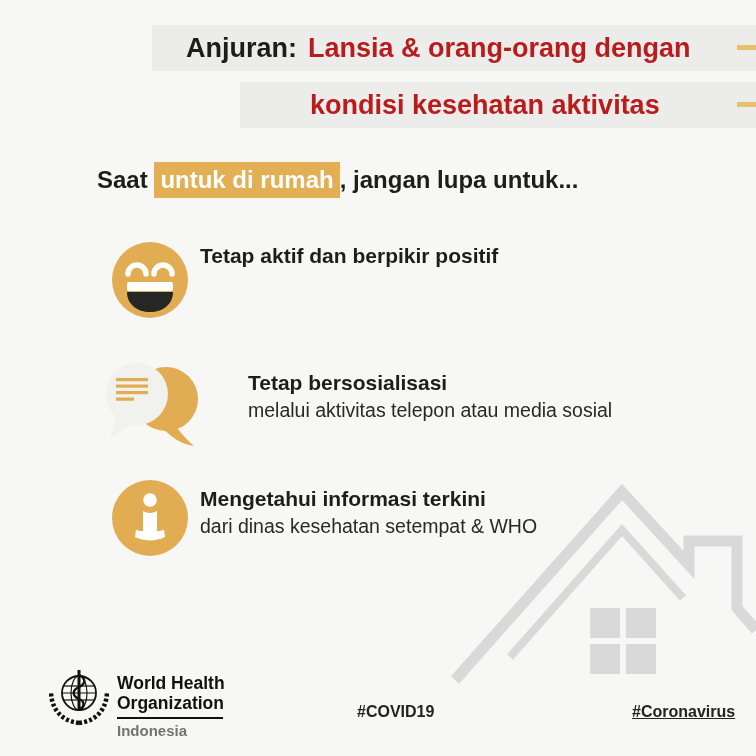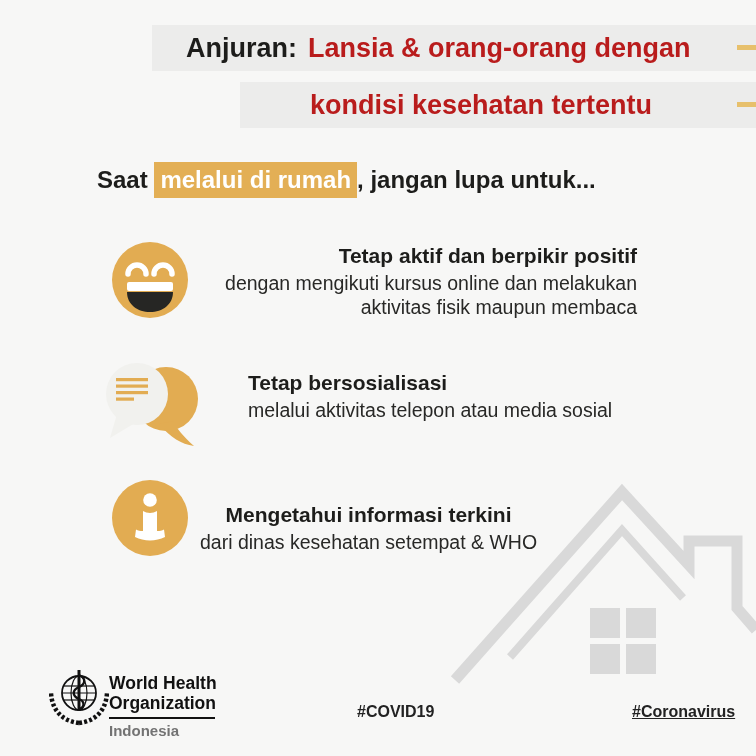--- a/index.html
+++ b/index.html
@@ -24,26 +24,26 @@
            font-size:24px; font-weight:bold; white-space:nowrap; }
   .intro .hl { background:#E3AF55; color:#FFFFFF; padding:4px 6px 5px 6px; }
   
   .tip { position:absolute; left:0; width:756px; }
   .tip .icon { position:absolute; top:0; }
   .tip .text { position:absolute; left:200px; }
   .tip-title { margin:0 0 3px 0; font-size:21px; font-weight:bold; }
   .tip-body  { margin:0; font-size:19.5px; line-height:1.24; color:#282826; max-width:437px; }
   #tip1 { top:241px; } #tip1 .icon { left:111px; } #tip1 .text { top:3px;text-align:right; }
   #tip2 { top:358px; } #tip2 .icon { left:101px; } #tip2 .text { top:13px;margin-left:48px; }
-  #tip3 { top:480px; } #tip3 .icon { left:112px; } #tip3 .text { top:23px;text-align:center; }
+  #tip3 { top:480px; } #tip3 .icon { left:112px; } #tip3 .text { top:7px; }
   
   .house { position:absolute; left:440px; top:475px; }
   
   .wholk { position:absolute; left:49px; top:666px; display:flex; }
-  .who-text { padding-top:8px; }
+  .who-text { margin-left:8px; padding-top:8px; }
   .who-name { font-size:17.5px; font-weight:bold; line-height:1.12; color:#111; }
   .who-div  { width:106px; height:2px; background:#111; margin:4px 0 3px 0; }
   .who-region { font-size:15px; font-weight:bold; color:#737373; }
   .hashtag { position:absolute; top:703px; font-size:16px; font-weight:bold; color:#222; }
   .tag-covid { left:357px; }
   .tag-corona { left:632px;text-decoration:underline; }
 </style>
 </head>
 <body>
 
@@ -59,37 +59,36 @@
       <rect x="186" y="169" width="30" height="30" fill="#D9D9D9"></rect>
     </g>
   </svg>
 
   <div class="bar bar1">
     <span class="prefix">Anjuran:</span>
     <span class="goldtext">Lansia &amp; orang-orang dengan</span>
     <span class="dash"></span>
   </div>
   <div class="bar bar2">
-    <span class="goldtext">kondisi kesehatan tertentu</span>
+    <span class="goldtext">kondisi kesehatan aktivitas</span>
     <span class="dash"></span>
   </div>
 
-  <p class="intro"><span>Saat </span><span class="hl">melalui di rumah</span><span>, jangan lupa untuk...</span></p>
+  <p class="intro"><span>Saat </span><span class="hl">untuk di rumah</span><span>, jangan lupa untuk...</span></p>
 
   <div class="tip" id="tip1">
     <svg class="icon" width="78" height="78" viewBox="0 0 78 78">
       <circle cx="39" cy="39" r="38" fill="#E2AC52"></circle>
       <path d="M17,33 a9,9 0 0 1 18,0" fill="none" stroke="#FFFFFF" stroke-width="5.5" stroke-linecap="round"></path>
       <path d="M43,33 a9,9 0 0 1 18,0" fill="none" stroke="#FFFFFF" stroke-width="5.5" stroke-linecap="round"></path>
       <rect x="16" y="41" width="46" height="9" rx="2" fill="#FFFFFF"></rect>
       <path d="M16,51 h46 c0,12.5 -10.5,20 -23,20 s-23,-7.5 -23,-20 z" fill="#262624"></path>
     </svg>
     <div class="text">
       <p class="tip-title">Tetap aktif dan berpikir positif</p>
-      <p class="tip-body">dengan mengikuti kursus online dan melakukan aktivitas fisik maupun membaca</p>
     </div>
   </div>
 
   <div class="tip" id="tip2">
     <svg class="icon" width="100" height="90" viewBox="0 0 100 90">
       <circle cx="65" cy="41" r="32" fill="#E2AC52"></circle>
       <path d="M58,66 C70,80 80,86 93,88 C82,78 76,71 72,63 Z" fill="#E2AC52"></path>
       <circle cx="36" cy="36" r="31" fill="#F1F1EE"></circle>
       <path d="M16,56 L9,80 L34,65 Z" fill="#F1F1EE"></path>
       <g>

